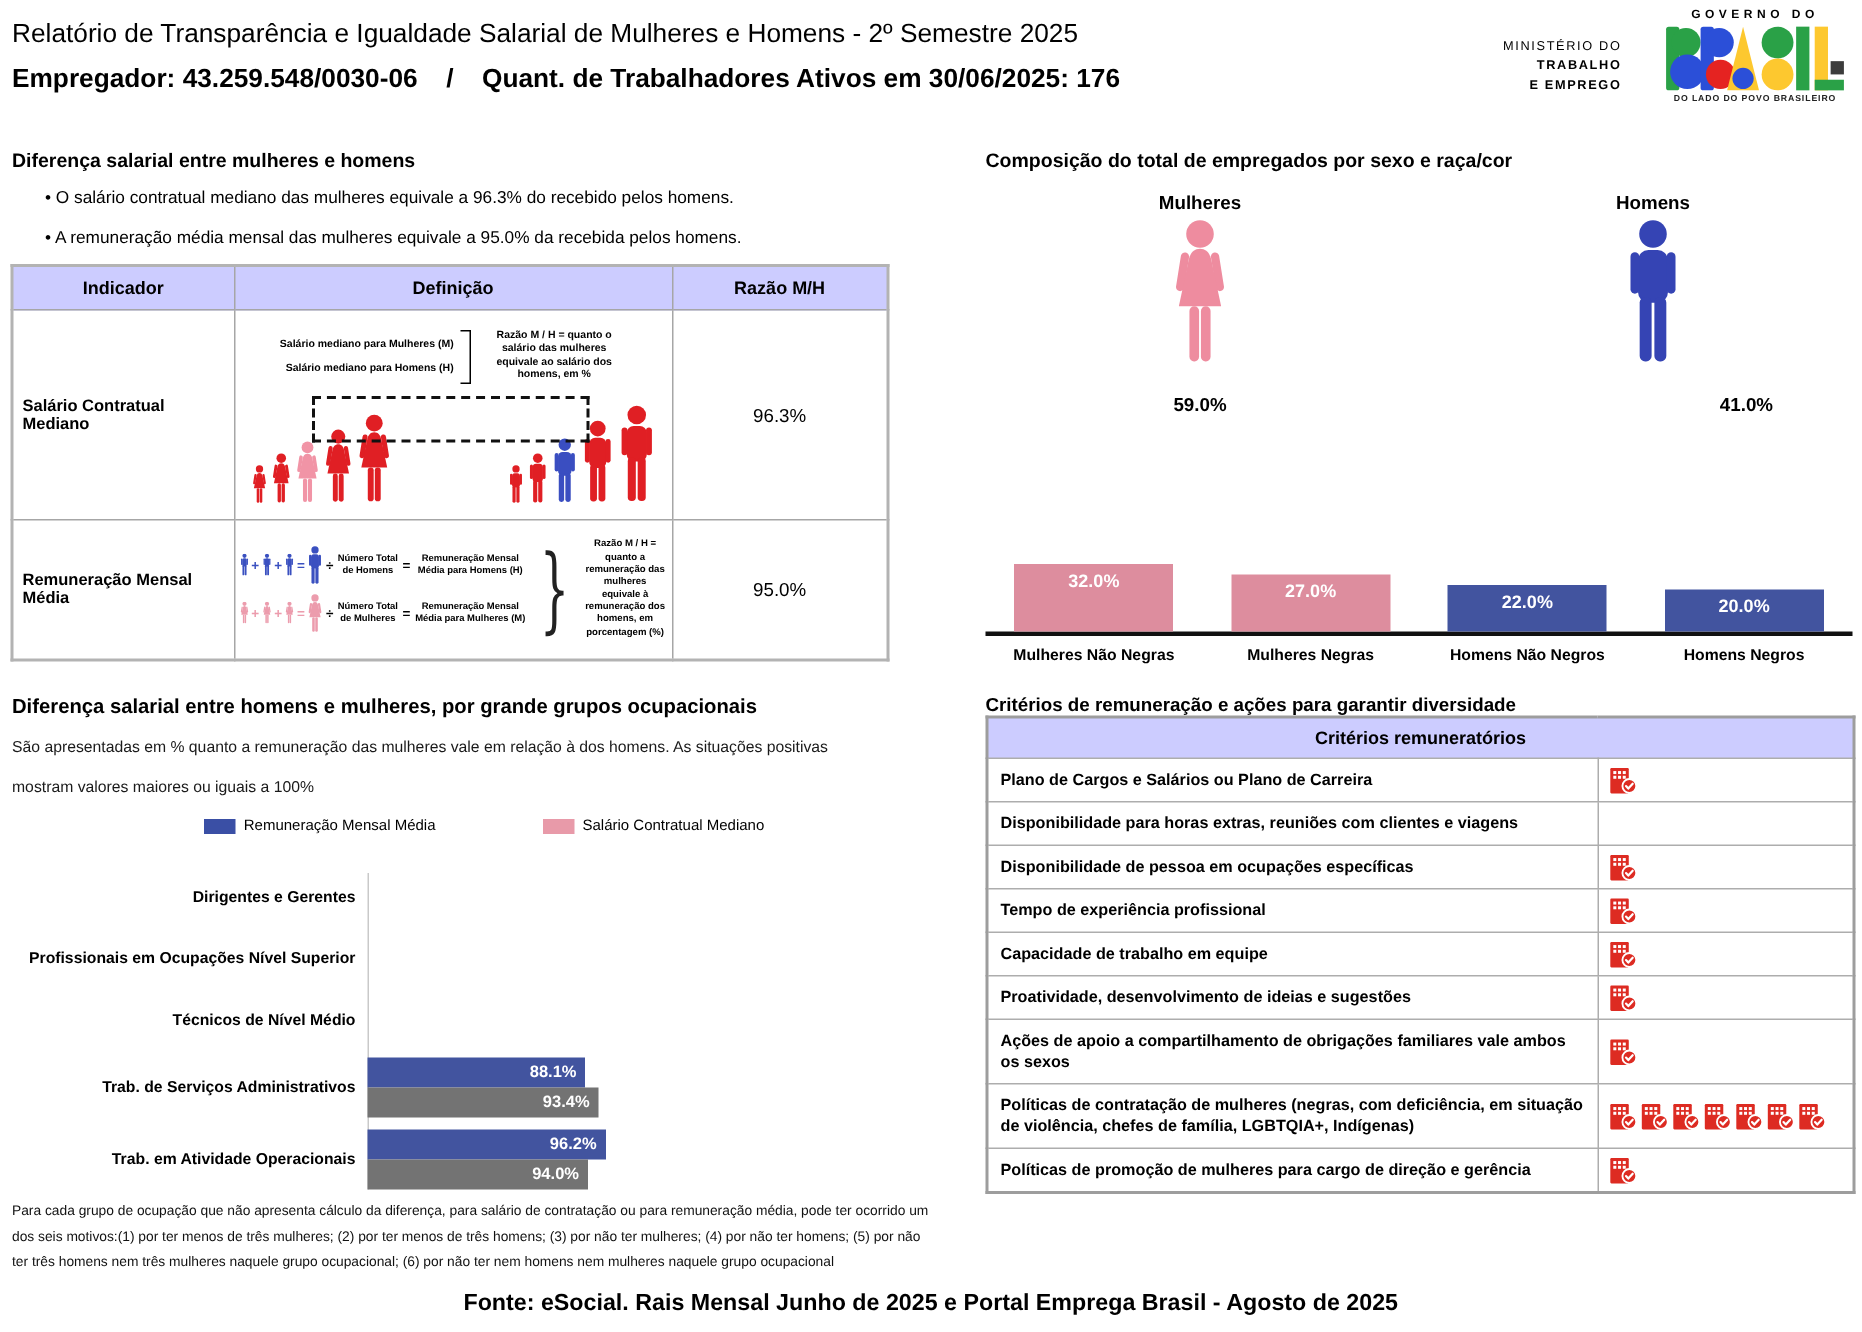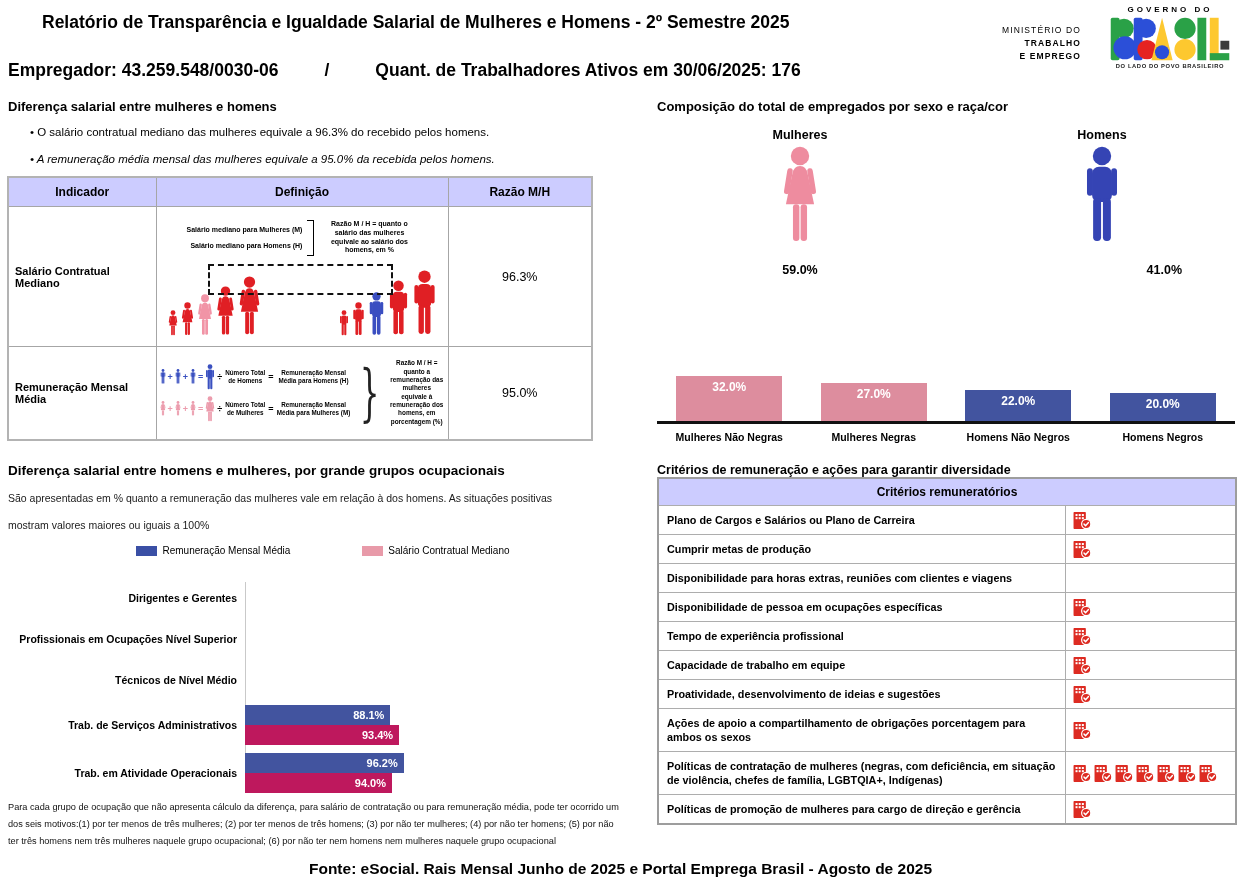--- a/index.html
+++ b/index.html
@@ -1,21 +1,21 @@
 <!DOCTYPE html>
 <html><head>
 <meta charset="utf-8">
 <style>
   html,body{margin:0;padding:0;background:#fff;}
   .page{position:relative;width:1241px;height:888px;background:#fff;overflow:hidden;
         font-family:"Liberation Sans",sans-serif;color:#000;}
 
   
-  .title1{position:absolute;left:8px;top:12px;font-size:17.5px;font-weight:bold;margin-left:34px;}
-  .title2{position:absolute;left:8px;top:60px;font-size:17.5px;font-weight:bold;display:flex;gap:46px;}
+  .title1{position:absolute;left:8px;top:12px;font-size:17.5px;font-weight:normal;}
+  .title2{position:absolute;left:8px;top:42px;font-size:17.5px;font-weight:bold;display:flex;gap:19px;}
   .ministry{position:absolute;left:919px;top:24px;width:162px;text-align:right;
             font-size:8.5px;letter-spacing:1.1px;line-height:13px;}
   .ministry .b{font-weight:bold;}
   .govlogo{position:absolute;left:1102px;top:5px;width:136px;text-align:center;}
   .govlogo .gtop{font-size:8px;font-weight:bold;letter-spacing:3px;}
   .govlogo svg{display:block;margin:2px auto 1px auto;}
   .govlogo .gtag{font-size:5.8px;font-weight:bold;letter-spacing:.6px;color:#222;}
 
   
   .sechead{position:absolute;font-size:13px;font-weight:bold;}
@@ -80,21 +80,21 @@
   .occchart{position:absolute;left:8px;top:578px;width:420px;}
   .occaxis{position:absolute;left:237px;top:4px;bottom:4px;width:1px;background:#c9c9c9;}
   .occrow{display:flex;align-items:center;}
   .occrow.empty{height:41px;}
   .occrow.bars{height:48px;}
   .occlabel{width:229px;text-align:right;padding-right:8px;font-size:10.5px;font-weight:bold;line-height:1.2;}
   .occplot{position:relative;flex:1;}
   .occbarpair{display:flex;flex-direction:column;}
   .occbar{height:20px;display:flex;align-items:center;justify-content:flex-end;
           padding-right:6px;box-sizing:border-box;color:#fff;font-size:11px;font-weight:bold;}
-  .occbar.blue{background:#42549f;} .occbar.pink{background:#be185d;}
+  .occbar.blue{background:#42549f;} .occbar.pink{background:#737373;}
 
   .footnote{position:absolute;left:8px;top:799px;width:616px;font-size:9.2px;line-height:1.85;color:#111;}
   .footer{position:absolute;left:0;right:0;top:860px;text-align:center;font-size:15.5px;font-weight:bold;}
 
   
   .t2wrap{position:absolute;left:657px;top:477px;}
   table.t2{border-collapse:collapse;border:2px solid #9d9d9d;width:578px;table-layout:fixed;}
   table.t2 td{border:1px solid #adadad;}
   td.crithdr{background:#ccccff;text-align:center;font-size:12px;font-weight:bold;padding:6px 4px;}
   td.critlabel{font-size:10.8px;font-weight:bold;padding:7px 8px;line-height:1.3;}
@@ -167,21 +167,21 @@
       <rect x="98" y="2" width="10" height="48" fill="#2aa147"></rect>
       <rect x="112" y="2" width="10" height="48" fill="#fdc82f"></rect>
       <rect x="112" y="42" width="22" height="8" fill="#2aa147"></rect>
       <rect x="124" y="28" width="10" height="10" fill="#3c3c3c"></rect>
     </svg>
     <div class="gtag">DO LADO DO POVO BRASILEIRO</div>
   </div>
 
   <div class="sechead" style="left:8px;top:99px;">Diferença salarial entre mulheres e homens</div>
   <div class="bullet" style="top:126px;text-align:right;">O salário contratual mediano das mulheres equivale a 96.3% do recebido pelos homens.</div>
-  <div class="bullet" style="top:153px;font-style:italic;">A remuneração média mensal das mulheres equivale a 95.0% da recebida pelos homens.</div>
+  <div class="bullet" style="top:153px;">A remuneração média mensal das mulheres equivale a 95.0% da recebida pelos homens.</div>
 
   <div class="t1wrap">
     <table class="t1">
       <colgroup>
           <col style="width:148px">
           <col style="width:289px">
           <col style="width:144px">
         </colgroup>
       <thead>
         <tr>
@@ -400,26 +400,20 @@
         <tr>
           <td class="crithdr" colspan="2">Critérios remuneratórios</td>
         </tr>
         <tr>
           <td class="critlabel">Plano de Cargos e Salários ou Plano de Carreira</td>
           <td class="criticons"><svg class="bicon" viewBox="0 0 26 24">
                 <use href="#building-check"></use>
               </svg></td>
         </tr>
         <tr>
-          <td class="critlabel">Cumprir metas de produção</td>
-          <td class="criticons"><svg class="bicon" viewBox="0 0 26 24">
-                <use href="#building-check"></use>
-              </svg></td>
-        </tr>
-        <tr>
           <td class="critlabel">Disponibilidade para horas extras, reuniões com clientes e viagens</td>
           <td class="criticons"></td>
         </tr>
         <tr>
           <td class="critlabel">Disponibilidade de pessoa em ocupações específicas</td>
           <td class="criticons"><svg class="bicon" viewBox="0 0 26 24">
                 <use href="#building-check"></use>
               </svg></td>
         </tr>
         <tr>
@@ -434,21 +428,21 @@
                 <use href="#building-check"></use>
               </svg></td>
         </tr>
         <tr>
           <td class="critlabel">Proatividade, desenvolvimento de ideias e sugestões</td>
           <td class="criticons"><svg class="bicon" viewBox="0 0 26 24">
                 <use href="#building-check"></use>
               </svg></td>
         </tr>
         <tr>
-          <td class="critlabel">Ações de apoio a compartilhamento de obrigações porcentagem para ambos os sexos</td>
+          <td class="critlabel">Ações de apoio a compartilhamento de obrigações familiares vale ambos os sexos</td>
           <td class="criticons"><svg class="bicon" viewBox="0 0 26 24">
                 <use href="#building-check"></use>
               </svg></td>
         </tr>
         <tr>
           <td class="critlabel">Políticas de contratação de mulheres (negras, com deficiência, em situação de violência, chefes de família, LGBTQIA+, Indígenas)</td>
           <td class="criticons"><svg class="bicon" viewBox="0 0 26 24">
                 <use href="#building-check"></use>
               </svg><svg class="bicon" viewBox="0 0 26 24">
                 <use href="#building-check"></use>

